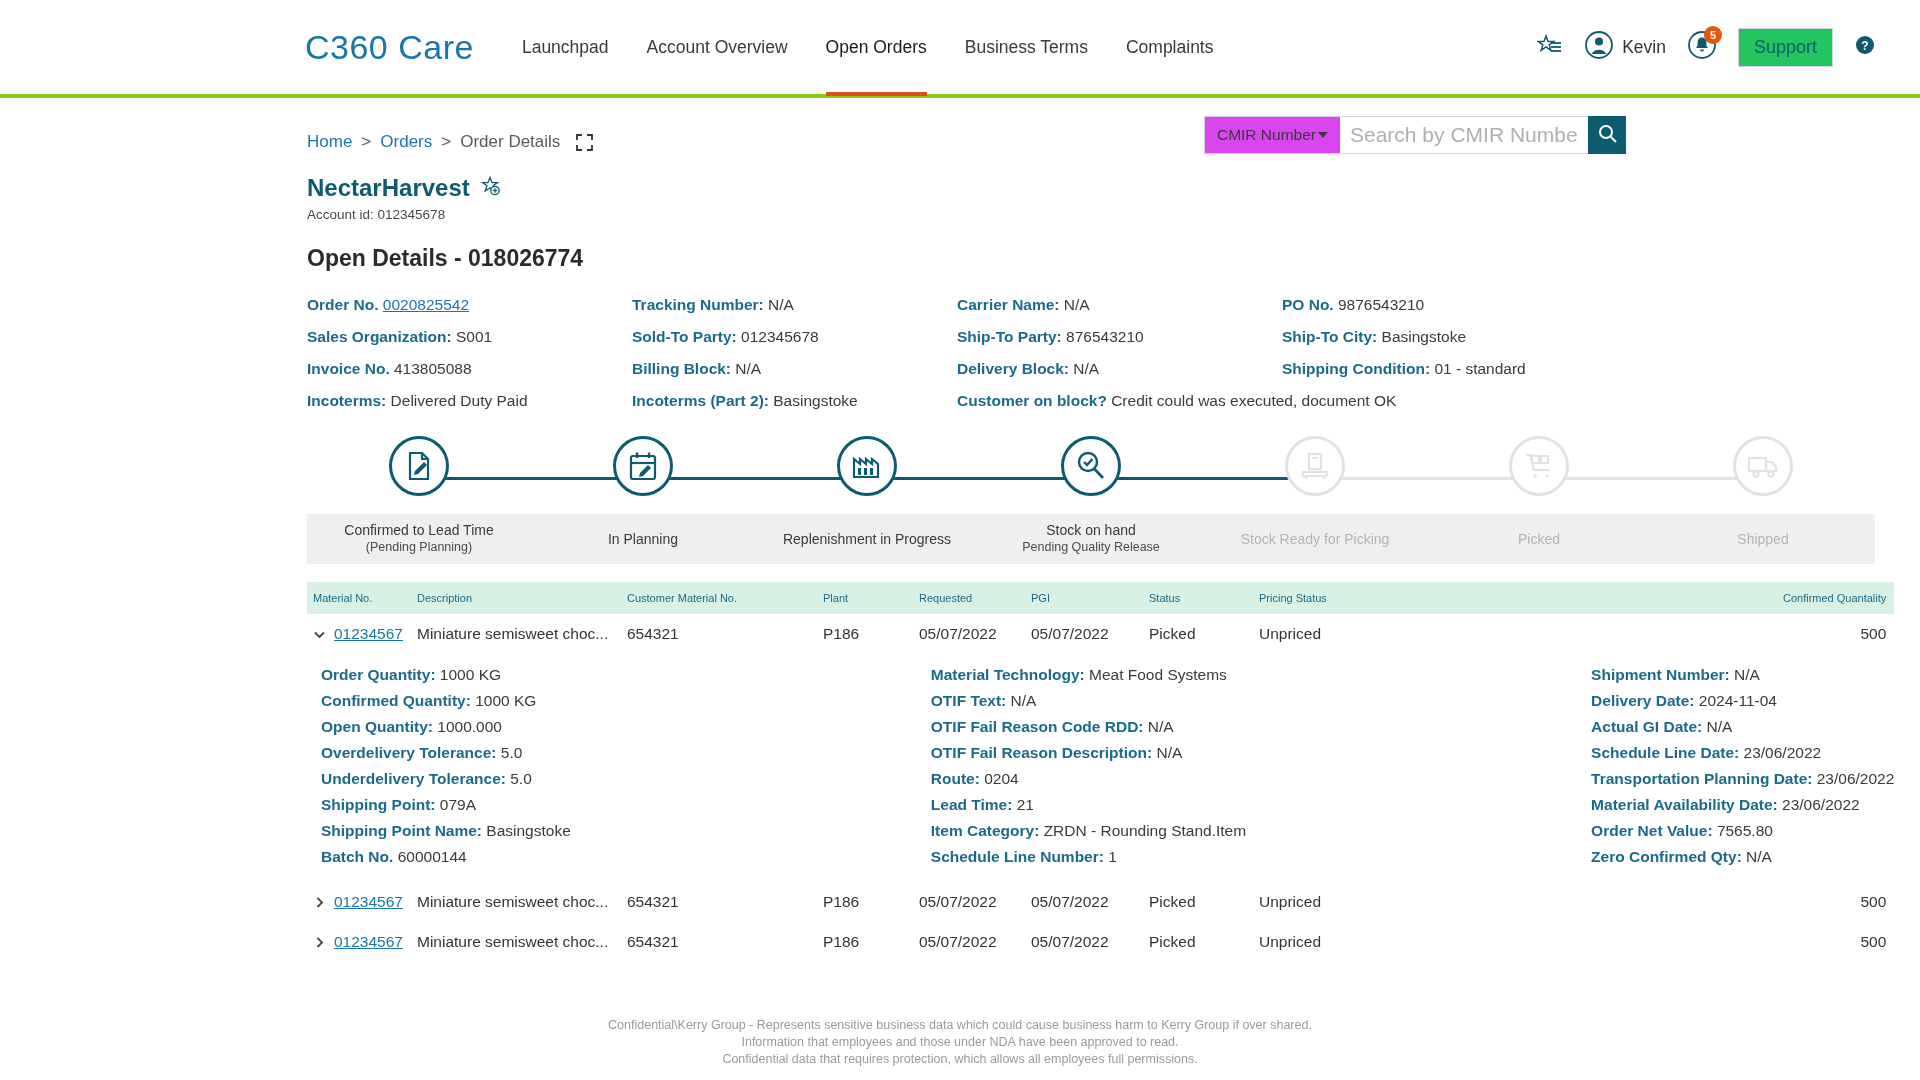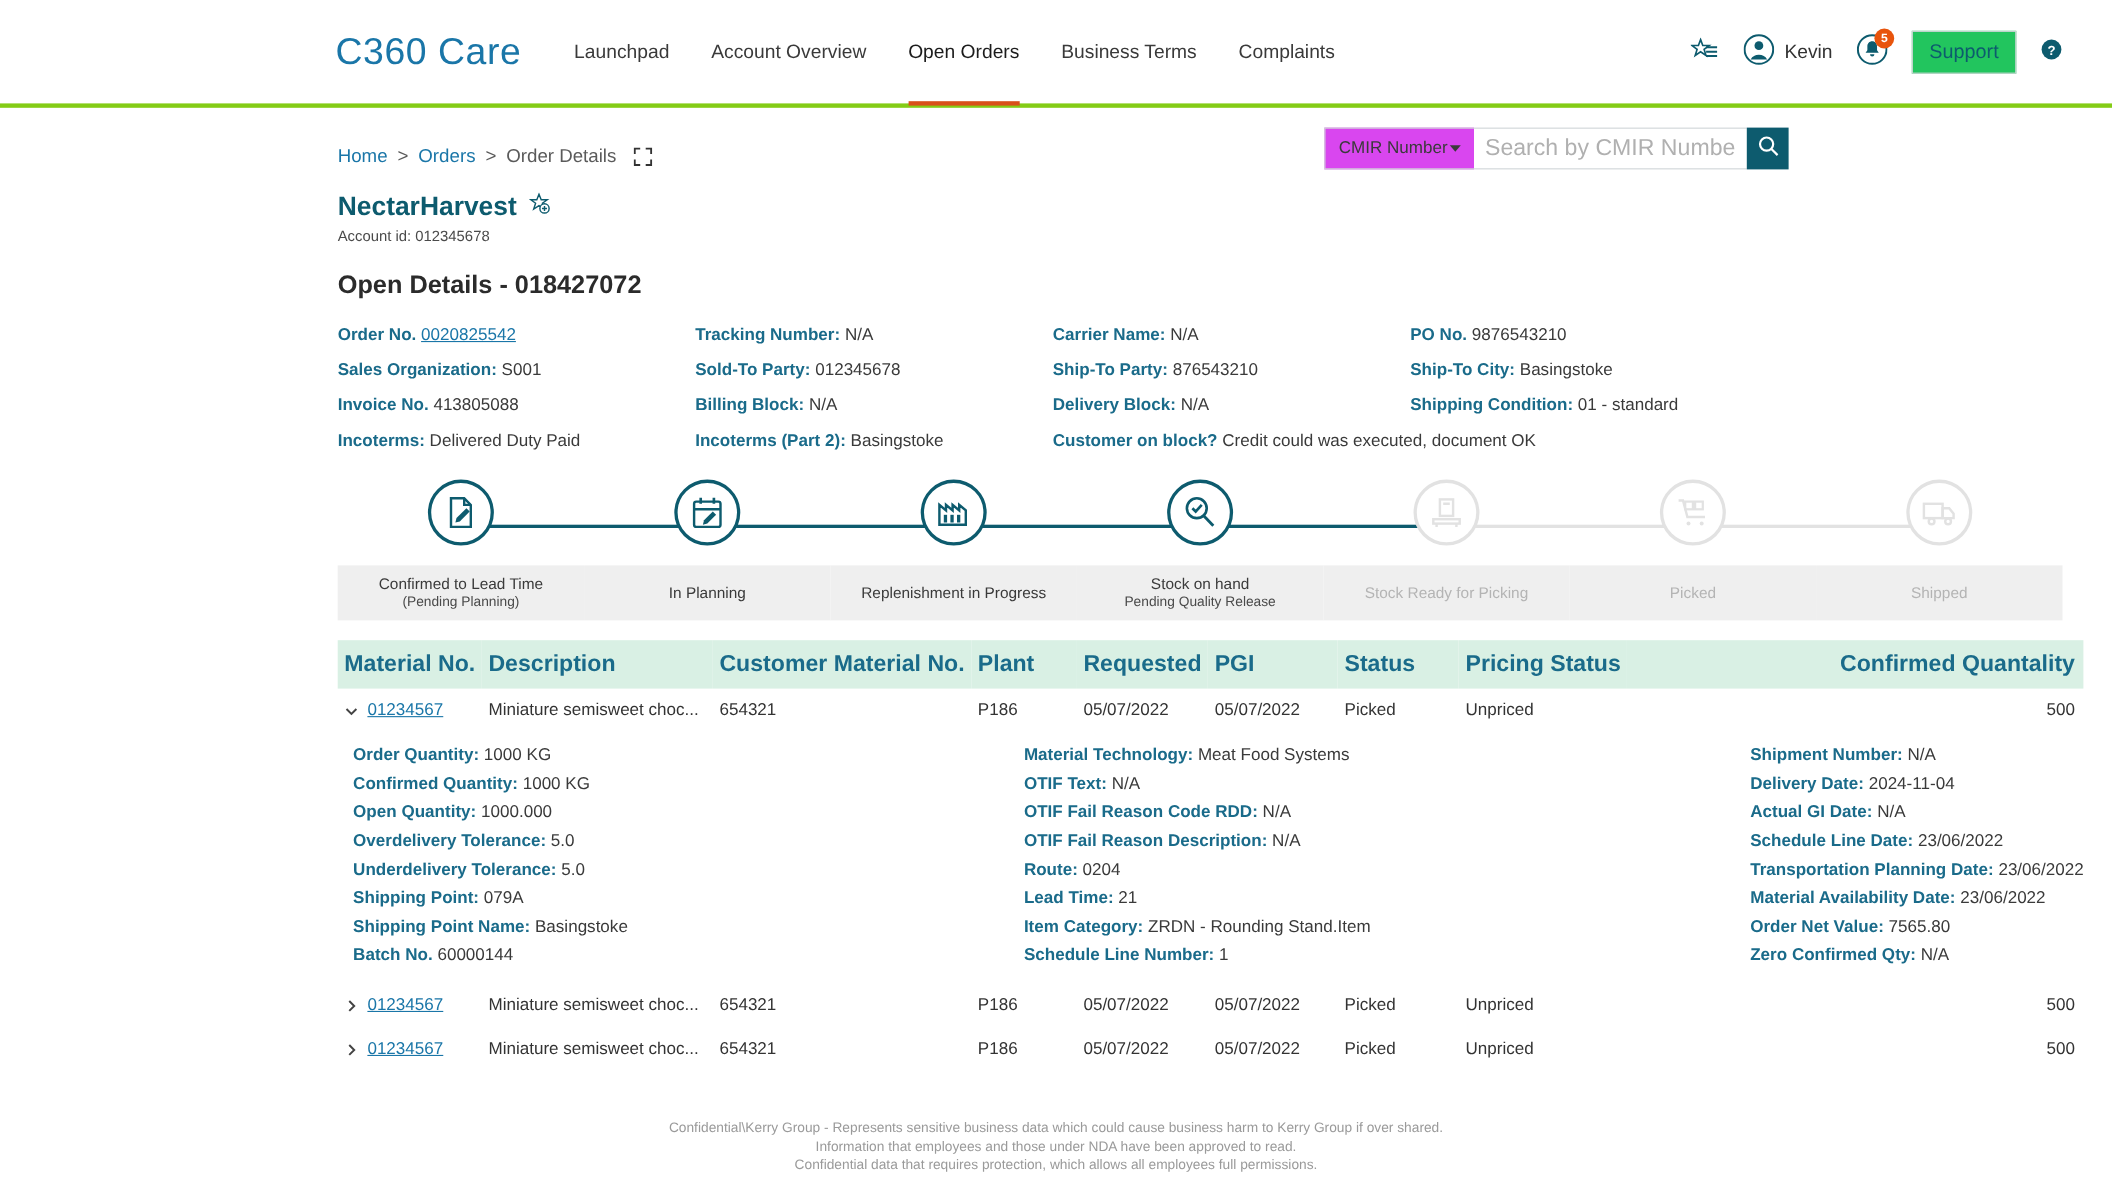--- a/index.html
+++ b/index.html
@@ -228,22 +228,22 @@
   }
   .step-label .sub { font-size: 12.5px; color: #4a4a4a; }
   .step.inactive .step-label { color: #b4b4b4; }
 
   
   .tablewrap { padding: 18px 45px 0 307px; }
   table.items { width: 100%; border-collapse: collapse; }
   table.items thead th {
     background: #d9f0e4;
     color: #1a6b8a;
-    font-size: 21px;
-    font-weight: bold;
+    font-size: 11px;
+    font-weight: normal;
     text-align: left;
     padding: 10px 6px;
     white-space: nowrap;
   }
   table.items thead th.right { text-align: right; padding-right: 8px; }
   table.items tbody td {
     font-size: 15.5px;
     color: #333;
     padding: 11px 6px;
     vertical-align: middle;
@@ -400,21 +400,21 @@
           <line x1="11.7" y1="14.5" x2="16.3" y2="14.5" stroke="#0d5b6e" stroke-width="1.3"></line>
         </svg>
       </span>
     </div>
     <div class="acct-id">
       <span>Account id:</span>
       <span>012345678</span>
     </div>
   </div>
 
-  <div class="open-details-title">Open Details - 018427072</div>
+  <div class="open-details-title">Open Details - 018026774</div>
 
   <div class="details" id="details-grid">
       <div class="fld"><span class="k">Order No. </span><span class="v link">0020825542</span></div>
       <div class="fld"><span class="k">Tracking Number: </span><span class="v">N/A</span></div>
       <div class="fld"><span class="k">Carrier Name: </span><span class="v">N/A</span></div>
       <div class="fld"><span class="k">PO No. </span><span class="v">9876543210</span></div>
       <div class="fld"><span class="k">Sales Organization: </span><span class="v">S001</span></div>
       <div class="fld"><span class="k">Sold-To Party: </span><span class="v">012345678</span></div>
       <div class="fld"><span class="k">Ship-To Party: </span><span class="v">876543210</span></div>
       <div class="fld"><span class="k">Ship-To City: </span><span class="v">Basingstoke</span></div>

